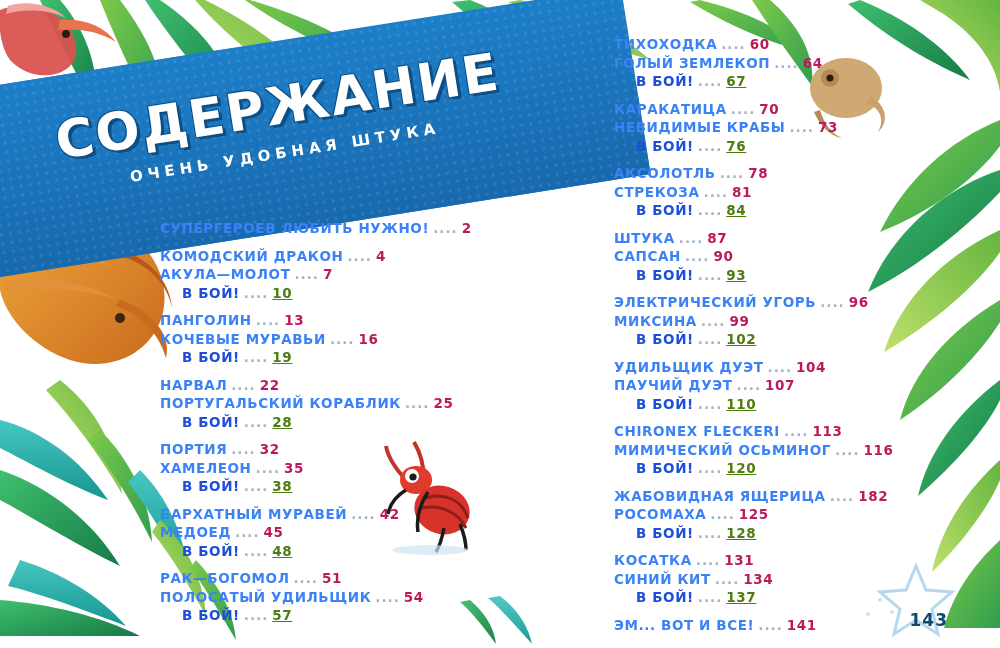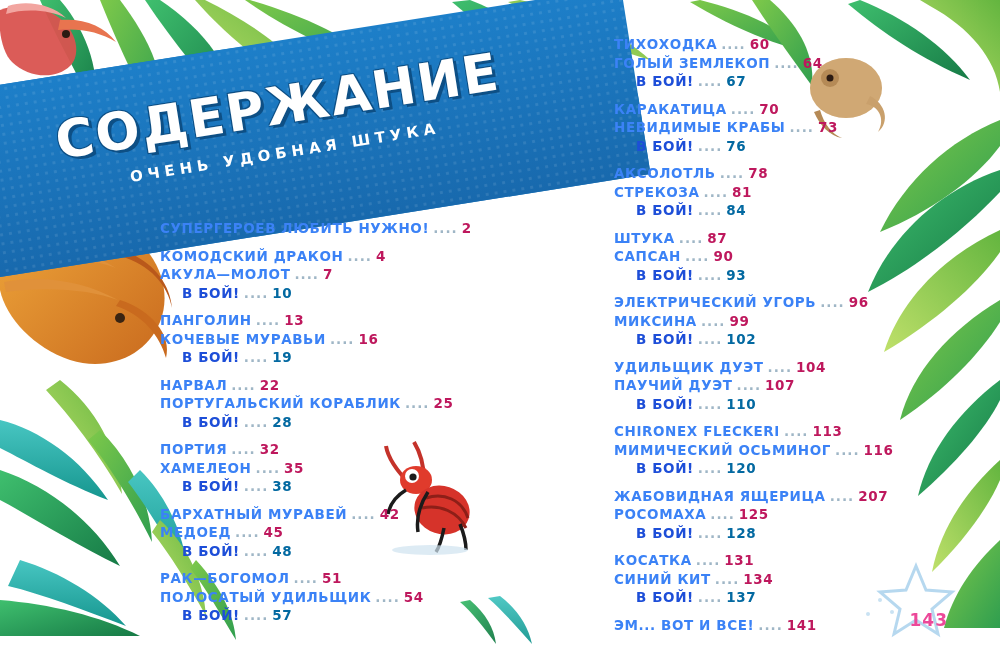--- a/index.html
+++ b/index.html
@@ -52,27 +52,27 @@
   .col-left{left:160px;top:222px;width:330px;}
   .col-right{left:614px;top:38px;width:340px;}
 
   .group{margin-bottom:14px;}
   .row{white-space:nowrap;margin-bottom:5px;font-weight:bold;letter-spacing:.6px;}
   .row .name{color:#3b82f6;}
   .row.fight{padding-left:22px;}
   .row.fight .name{color:#1d4ed8;}
   .dots{color:#9fb6c6;letter-spacing:1px;margin:0 4px;font-weight:bold;}
   .row .num{color:#be185d;}
-  .row.fight .num{color:#0369a1;}
+  .row.fight .num{color:#4d7c0f;text-decoration:underline;}
   .row.last{margin-bottom:0;}
 
   
   .pagenum{
     position:absolute;right:52px;bottom:18px;
-    font-weight:bold;font-size:17px;color:#ec4899;letter-spacing:1px;
+    font-weight:bold;font-size:17px;color:#0c4a6e;letter-spacing:1px;
   }
 
   
   .beetle{position:absolute;left:370px;top:432px;width:120px;height:125px;}
 </style>
 </head>
 <body>
 
 <div id="page">
 
@@ -271,21 +271,21 @@
         <div class="row"><span class="name">УДИЛЬЩИК ДУЭТ</span><span class="dots">....</span><span class="num">104</span></div>
         <div class="row"><span class="name">ПАУЧИЙ ДУЭТ</span><span class="dots">....</span><span class="num">107</span></div>
         <div class="row fight last"><span class="name">В БОЙ!</span><span class="dots">....</span><span class="num">110</span></div>
       </div>
       <div class="group">
         <div class="row"><span class="name">CHIRONEX FLECKERI</span><span class="dots">....</span><span class="num">113</span></div>
         <div class="row"><span class="name">МИМИЧЕСКИЙ ОСЬМИНОГ</span><span class="dots">....</span><span class="num">116</span></div>
         <div class="row fight last"><span class="name">В БОЙ!</span><span class="dots">....</span><span class="num">120</span></div>
       </div>
       <div class="group">
-        <div class="row"><span class="name">ЖАБОВИДНАЯ ЯЩЕРИЦА</span><span class="dots">....</span><span class="num">207</span></div>
+        <div class="row"><span class="name">ЖАБОВИДНАЯ ЯЩЕРИЦА</span><span class="dots">....</span><span class="num">182</span></div>
         <div class="row"><span class="name">РОСОМАХА</span><span class="dots">....</span><span class="num">125</span></div>
         <div class="row fight last"><span class="name">В БОЙ!</span><span class="dots">....</span><span class="num">128</span></div>
       </div>
       <div class="group">
         <div class="row"><span class="name">КОСАТКА</span><span class="dots">....</span><span class="num">131</span></div>
         <div class="row"><span class="name">СИНИЙ КИТ</span><span class="dots">....</span><span class="num">134</span></div>
         <div class="row fight last"><span class="name">В БОЙ!</span><span class="dots">....</span><span class="num">137</span></div>
       </div>
       <div class="group">
         <div class="row last"><span class="name">ЭМ... ВОТ И ВСЕ!</span><span class="dots">....</span><span class="num">141</span></div>

